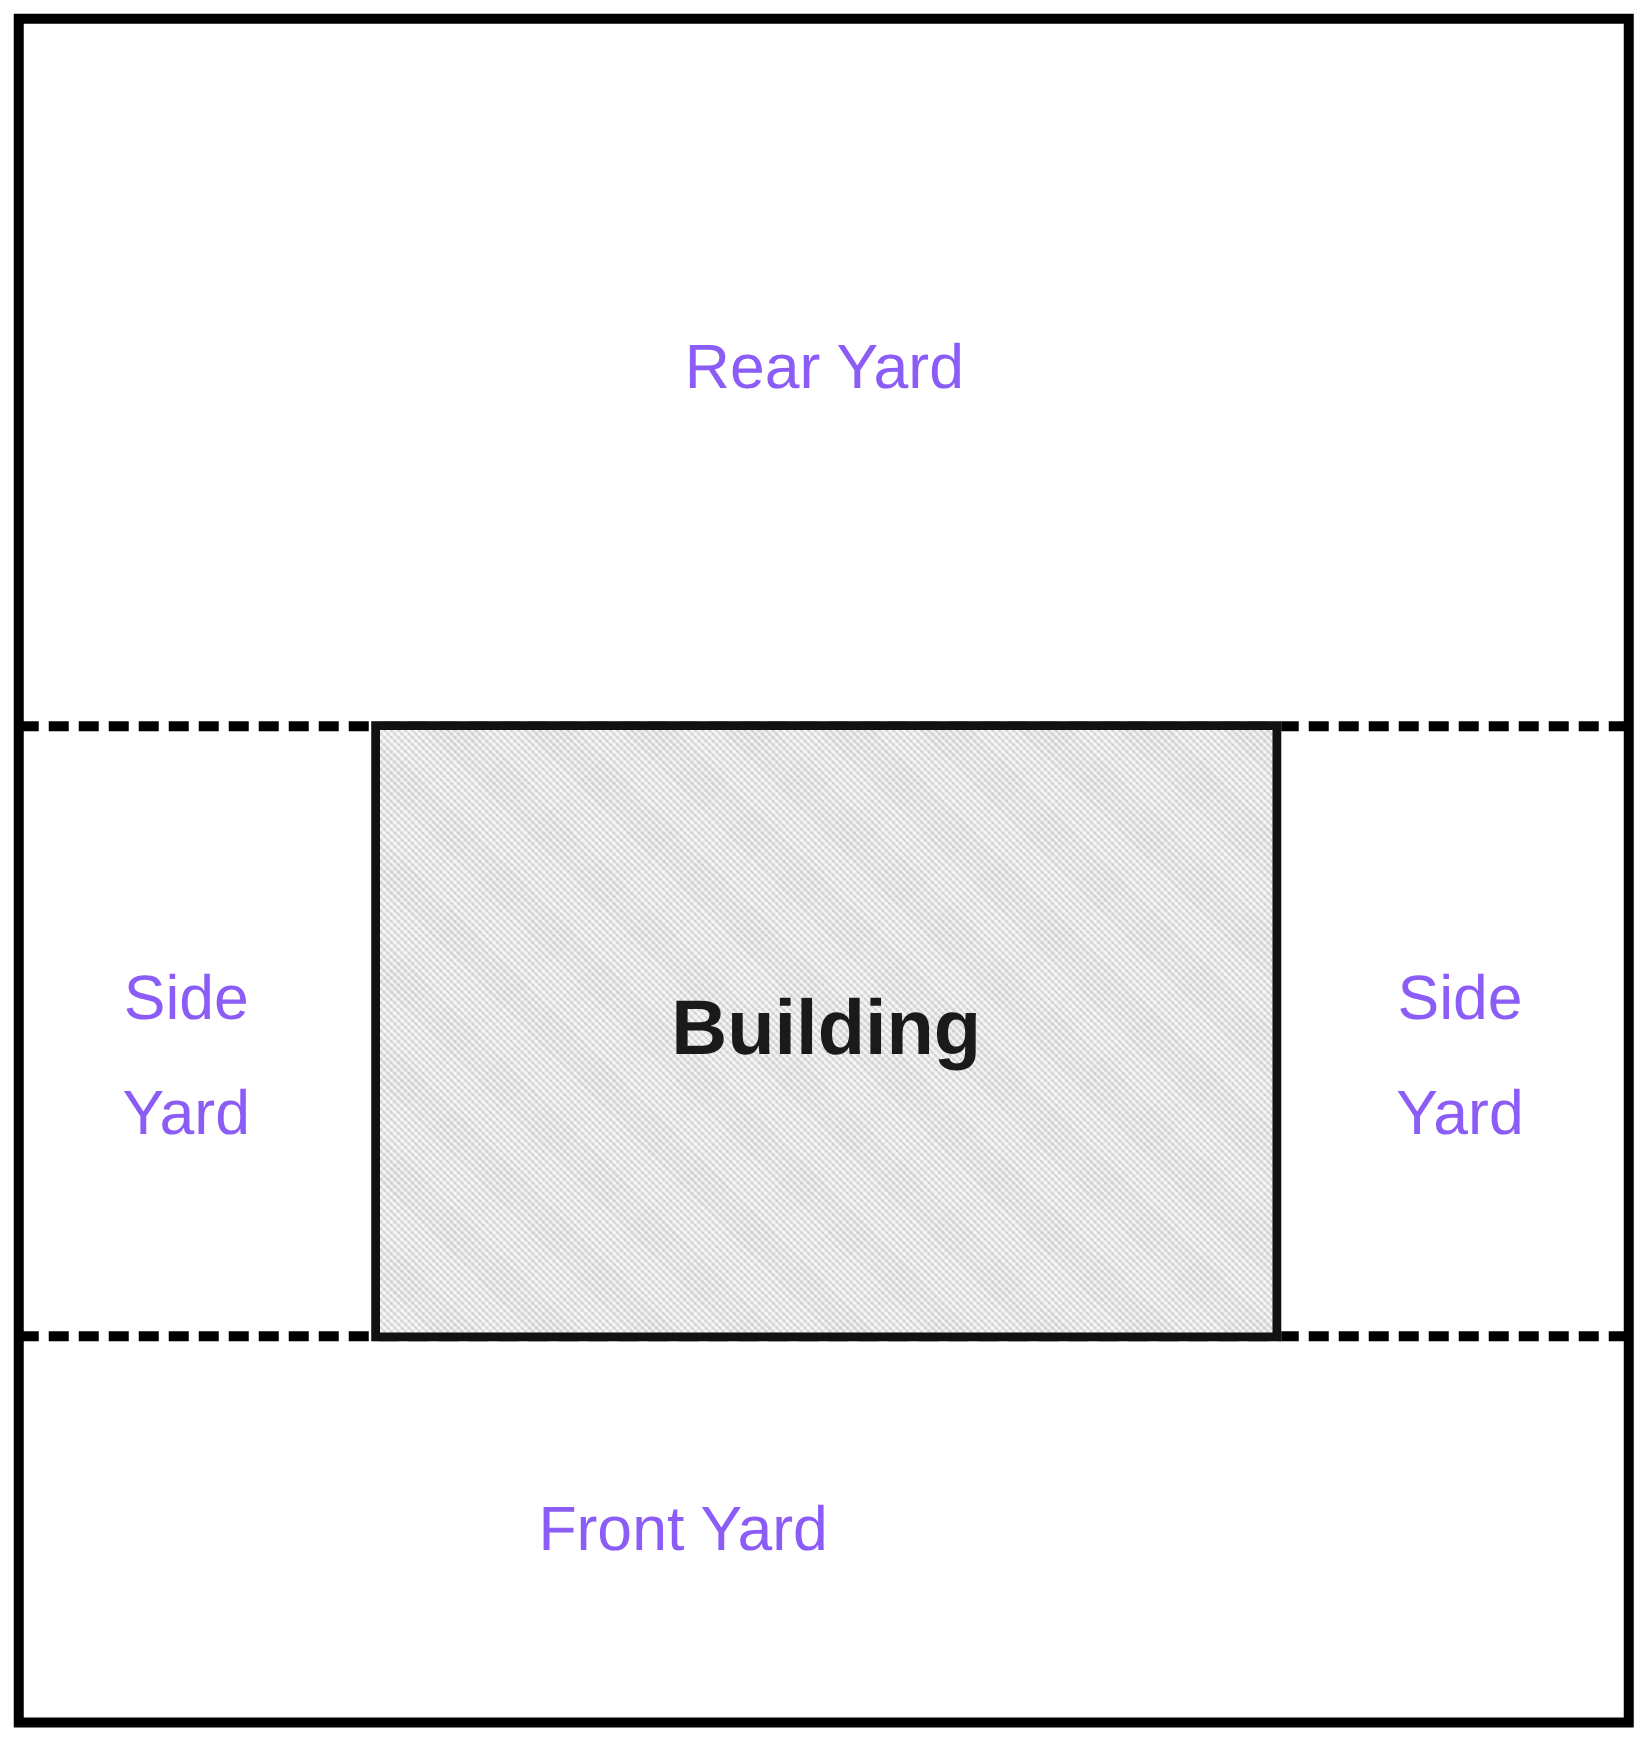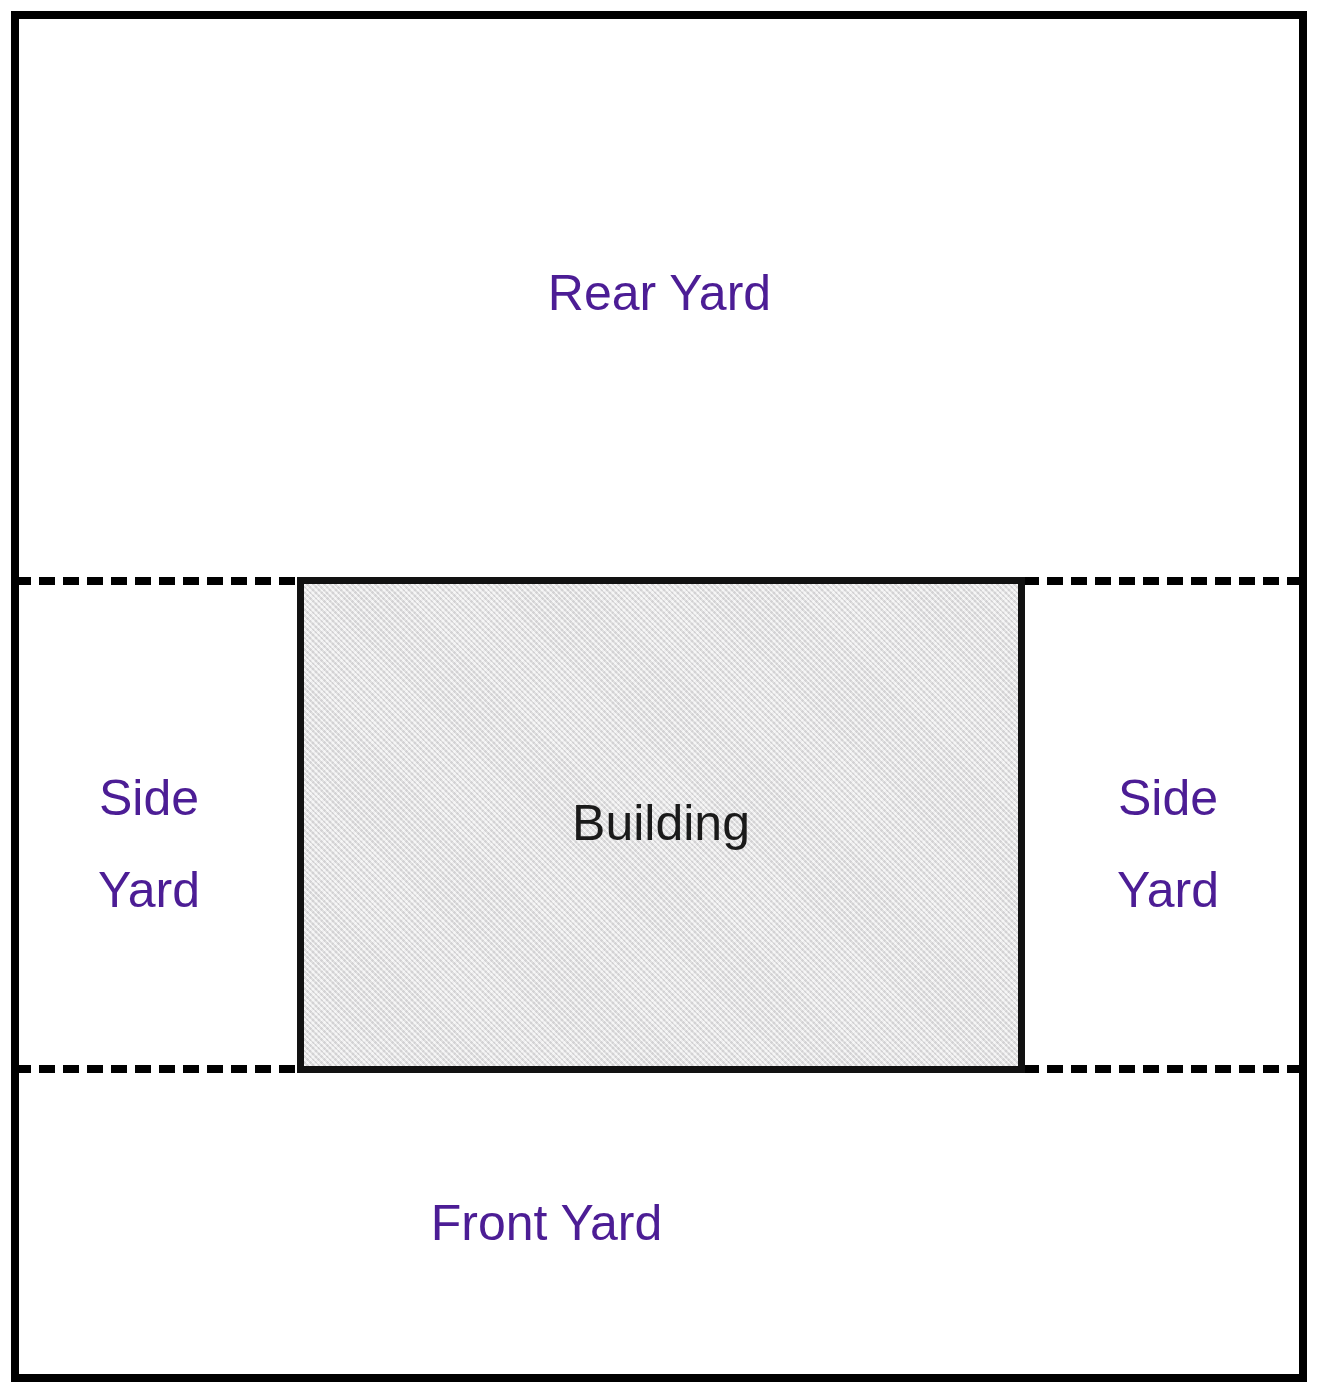--- a/index.html
+++ b/index.html
@@ -66,21 +66,21 @@
         rgba(205,200,210,0.30) 2px,
         rgba(205,200,210,0.30) 4px);
     display: flex;
     align-items: center;
     justify-content: center;
   }
 
   
   .area-label {
     position: absolute;
-    color: #4c1d95;
+    color: #8b5cf6;
     font-size: 50px;
     font-weight: 400;
     line-height: 1.0;
     letter-spacing: 0px;
     white-space: pre;
     text-align: center;
     user-select: none;
   }
 
   .label-rear-yard {
@@ -105,22 +105,22 @@
   .label-side-yard-right {
     left: 1035px;
     top: 752px;
     width: 266px;
     line-height: 1.84;
   }
 
   .label-building {
     position: relative;
     color: #1a1a1a;
-    font-size: 50px;
-    font-weight: 400;
+    font-size: 62px;
+    font-weight: 700;
     line-height: 1.0;
     top: -2px;
     white-space: pre;
     user-select: none;
   }
 </style>
 </head>
 <body>
 
 <div id="diagram-root">

